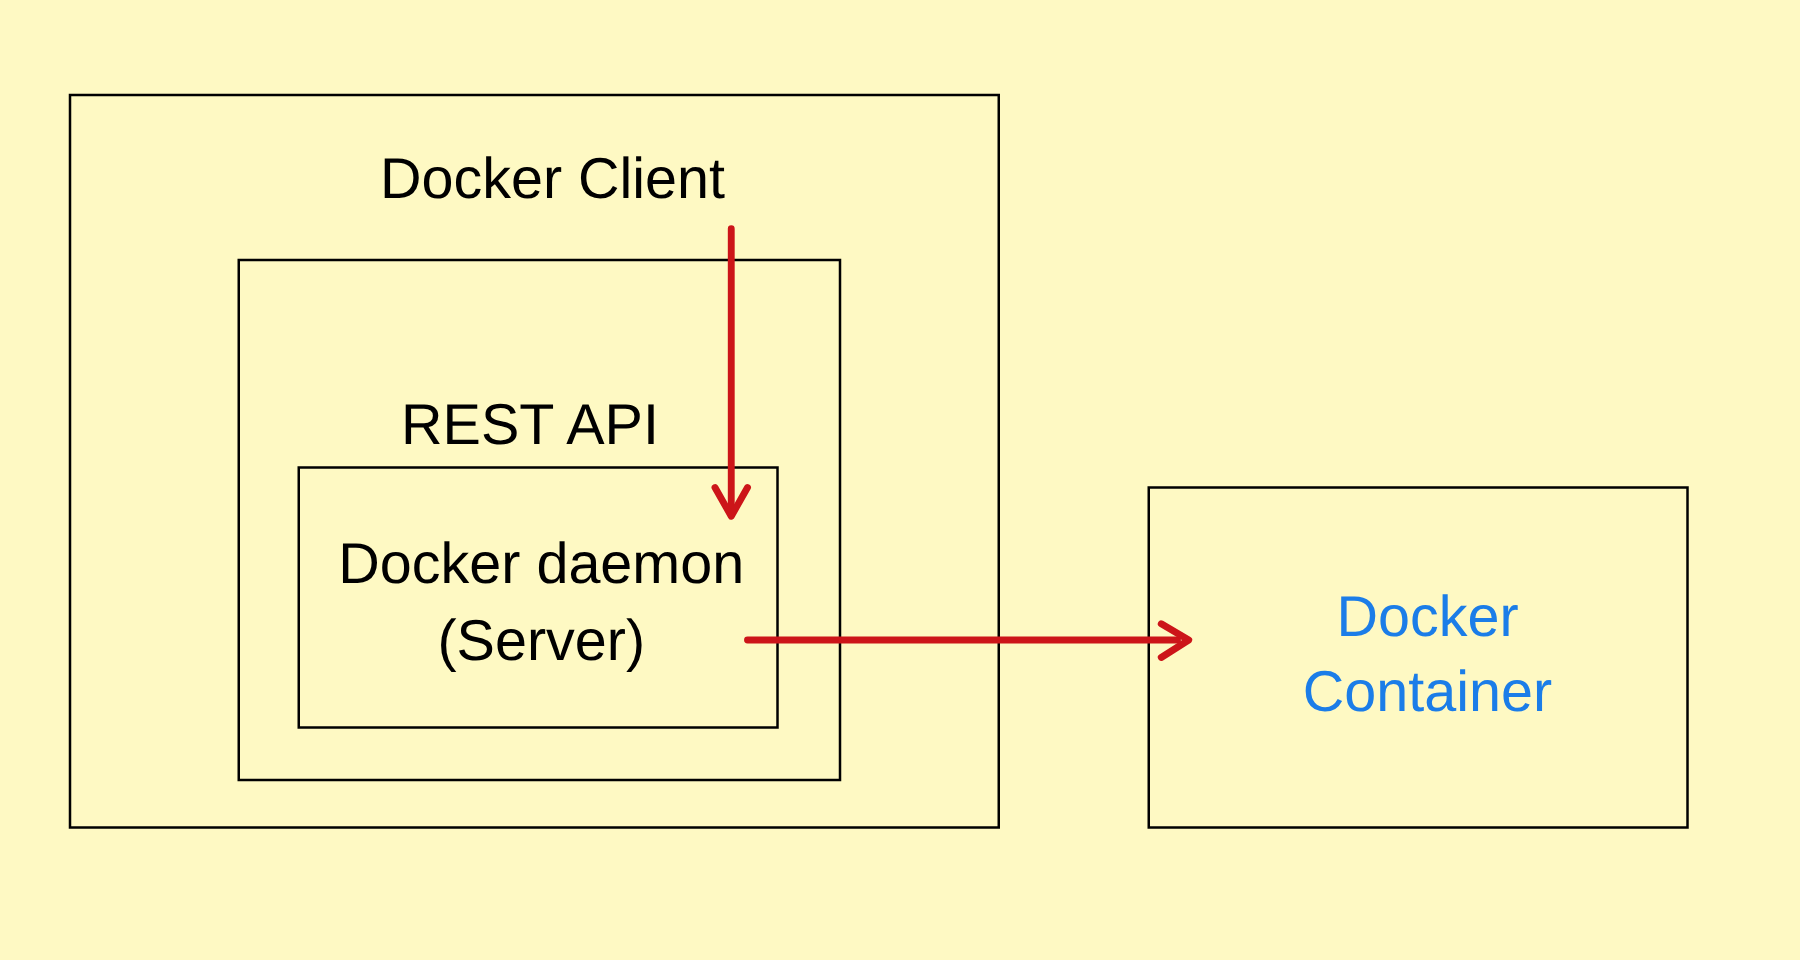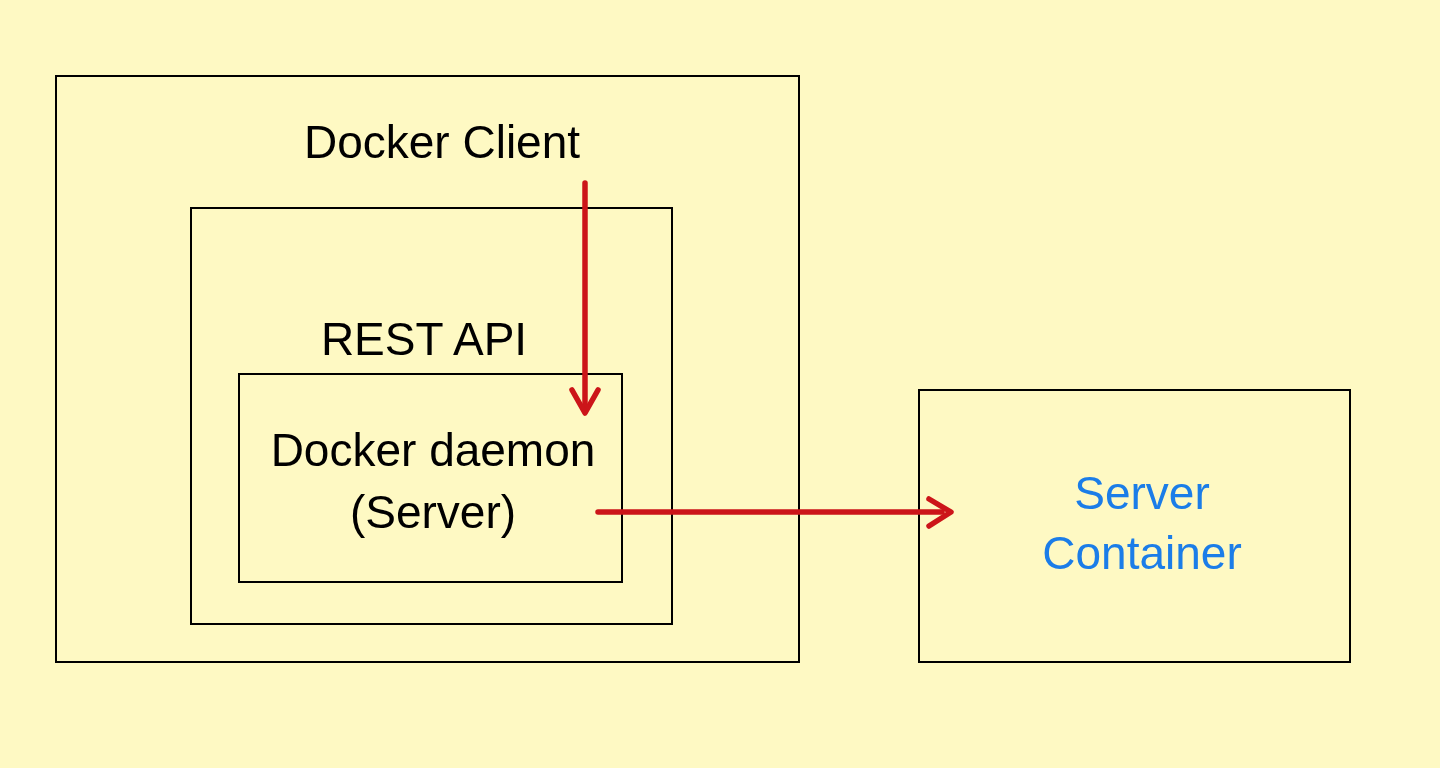--- a/index.html
+++ b/index.html
@@ -58,21 +58,21 @@
   <div class="label label-docker-client" style="color: rgb(0, 0, 0);">Docker Client</div>
 
   <div class="label label-rest-api" style="color: rgb(0, 0, 0);">REST API</div>
 
   <div class="label label-docker-daemon">
     <div style="color: rgb(0, 0, 0);">Docker daemon</div>
     <div style="color: rgb(0, 0, 0);">(Server)</div>
   </div>
 
   <div class="label label-docker-container" style="color: rgb(27, 125, 232);">
-    <div>Server</div>
+    <div>Docker</div>
     <div>Container</div>
   </div>
 
   <svg class="arrow-layer" viewBox="0 0 1440 768" xmlns="http://www.w3.org/2000/svg">
     <g fill="none" stroke-width="5.5" stroke-linecap="round" stroke-linejoin="round" stroke="#cc1519">
       <line x1="585" y1="183" x2="585" y2="406"></line>
       <polyline points="572,390 585,413 598,390"></polyline>
     </g>
     <g fill="none" stroke-width="5.5" stroke-linecap="round" stroke-linejoin="round" stroke="#cc1519">
       <line x1="598" y1="512" x2="942" y2="512"></line>

